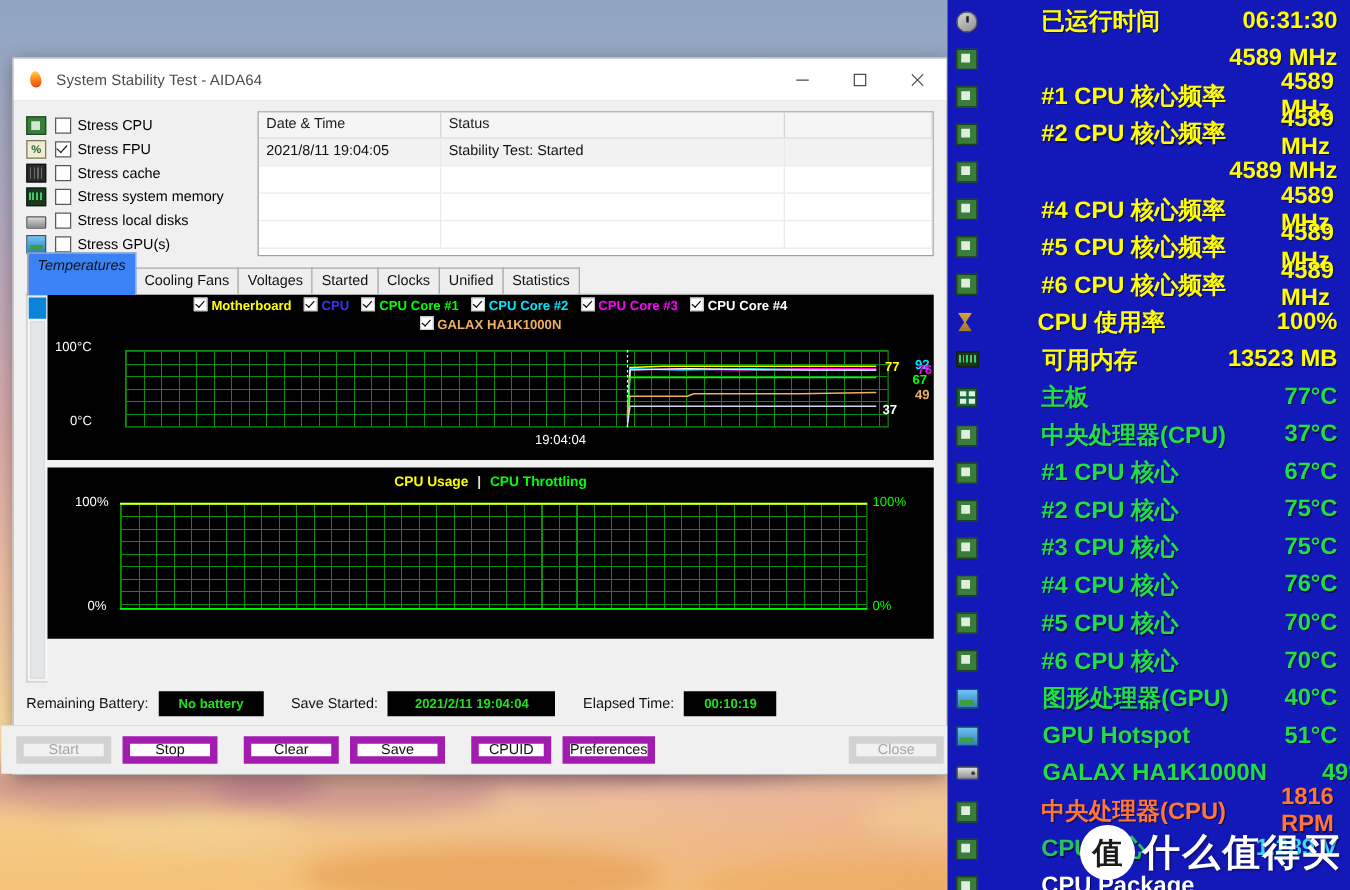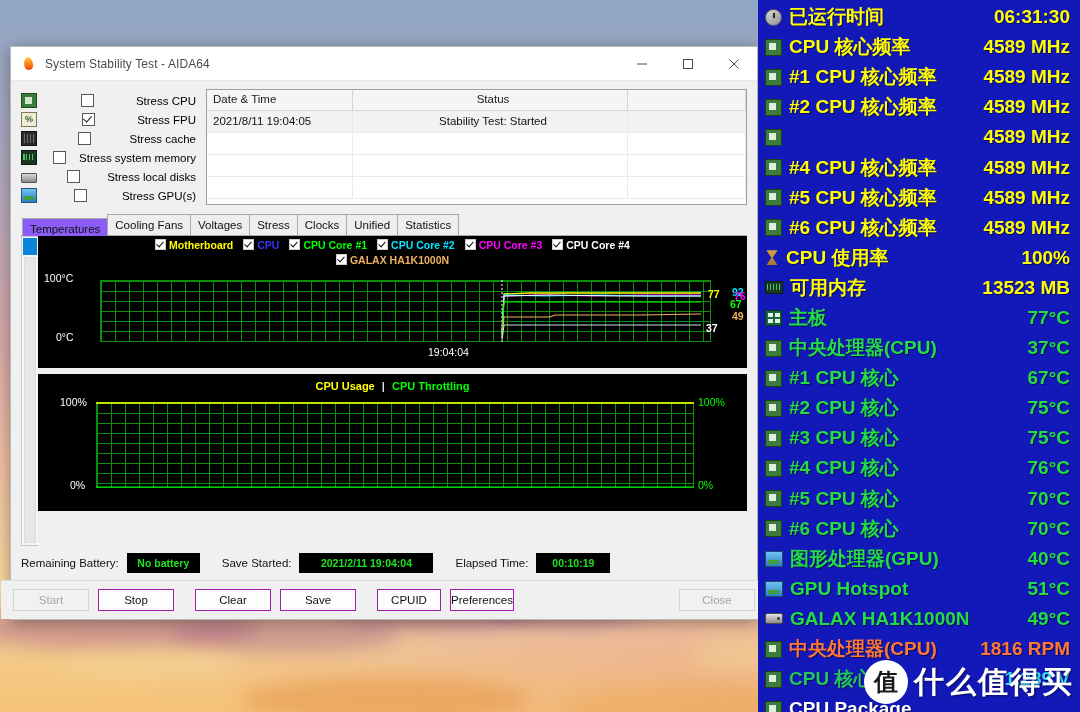--- a/index.html
+++ b/index.html
@@ -29,21 +29,21 @@
     border-radius:50% 50% 45% 45%/60% 60% 40% 40%;transform:rotate(-8deg);}
   #titlebar .ttitle{font-size:12px;color:#4b4b4b;letter-spacing:.1px;}
   #wbtns{margin-left:auto;display:flex;height:33px;}
   #wbtns div{width:46px;height:33px;display:flex;align-items:center;justify-content:center;
     color:#4a4a4a;font-size:13px;}
   #wbtns div svg{display:block;}
   #body{flex:1 1 auto;padding:8px 10px 0 10px;display:flex;flex-direction:column;min-height:0;}
   
   .toparea{display:flex;gap:10px;height:116px;flex:0 0 auto;}
   .stresslist{width:175px;padding-top:2px;}
-  .srow{display:flex;align-items:center;height:19px;font-size:11.5px;color:#000;justify-content:space-between;}
+  .srow{display:flex;align-items:center;height:19px;font-size:11.5px;color:#000;}
   .sicon{width:14px;height:13px;margin-right:7px;flex:0 0 auto;position:relative;}
   .cb{width:11px;height:11px;border:1px solid #585858;background:#fff;margin-right:5px;
       flex:0 0 auto;position:relative;}
   .cb.on:after{content:"";position:absolute;left:2px;top:0px;width:4px;height:7px;
       border:solid #202020;border-width:0 1.4px 1.4px 0;transform:rotate(42deg);}
   .ic-cpu{background:#3a7d3a;border:1px solid #1e4a1e;}
   .ic-cpu:after{content:"";position:absolute;left:3px;top:2.5px;width:7px;height:7px;background:#cfe8cf;}
   .ic-fpu{background:#f0ead6;border:1px solid #7a7a5a;color:#2a6b2a;font-size:9px;
       font-weight:bold;text-align:center;line-height:12px;font-family:"Liberation Sans",sans-serif;}
   .ic-cache{background:#2b2b2b;border:1px solid #111;}
@@ -55,32 +55,32 @@
   .ic-disk{background:linear-gradient(180deg,#d8d8d8,#8a8a8a);border:1px solid #555;
       height:8px;margin-top:3px;border-radius:1px;}
   .ic-gpu{background:linear-gradient(180deg,#6fc3f2,#2f7fbf);border:1px solid #24567e;}
   .ic-gpu:after{content:"";position:absolute;left:2px;top:7px;width:10px;height:4px;
       background:#3f9c3f;}
   .logbox{flex:1 1 auto;border:1px solid #a0a0a0;background:#fff;overflow:hidden;position:relative;}
   .loghead{display:flex;height:20px;background:#f5f5f5;border-bottom:1px solid #d5d5d5;}
   .loghead div{font-size:11.5px;color:#1a1a1a;padding:3px 0 0 6px;
       border-right:1px solid #d5d5d5;box-sizing:border-box;}
   .lh1{width:146px;}
-  .lh2{width:275px;text-align:center;}
+  .lh2{width:275px;}
   .lh3{flex:1 1 auto;}
   .logrow{display:flex;height:21px;border-bottom:1px solid #eaeaea;}
   .logrow div{font-size:11.5px;color:#111;padding:4px 0 0 6px;box-sizing:border-box;
       border-right:1px solid #eaeaea;}
   .logrow.first{background:#f2f2f2;}
   
   .tabs{display:flex;align-items:flex-end;height:22px;margin-top:8px;flex:0 0 auto;
      border-bottom:1px solid #a9a9a9;padding-left:1px;}
   .tab{font-size:11.5px;color:#111;padding:3px 7px 3px 7px;border:1px solid #a9a9a9;
      border-bottom:none;background:#eeeeee;margin-right:-1px;line-height:14px;}
-  .tab.active{background:#8b5cf6;position:relative;top:1px;padding-bottom:0;}
+  .tab.active{background:#3b82f6;position:relative;top:1px;padding-bottom:16px;font-style:italic;}
   
   .chartwrap{flex:1 1 auto;display:flex;min-height:0;}
   .vscroll{width:16px;background:#f5f5f5;border:1px solid #c9c9c9;border-right:none;
      position:relative;flex:0 0 auto;}
   .vthumb{position:absolute;left:1px;right:1px;top:1px;height:17px;background:#0a84d8;}
   .vtrack{position:absolute;left:2px;right:2px;top:20px;bottom:2px;background:#e4e7e9;border:1px solid #dcdcdc;}
   .charts{flex:1 1 auto;display:flex;flex-direction:column;min-width:0;}
   .chart{background:#000;position:relative;overflow:hidden;}
   #tchart{height:132px;}
   #uchart{height:137px;margin-top:6px;}
@@ -98,30 +98,30 @@
   .axlab{position:absolute;color:#fff;font-size:10.5px;}
   .chartTitle{position:absolute;top:6px;left:0;right:0;text-align:center;font-size:11px;font-weight:bold;}
   
   .statusrow{display:flex;align-items:center;height:34px;flex:0 0 auto;font-size:11.5px;color:#111;}
   .statusrow .lbl{margin-right:8px;}
   .field{background:#000;color:#20e020;font-size:10.5px;text-align:center;
      padding:4px 0;margin-right:22px;font-weight:bold;}
   
   .btnbar{height:38px;display:flex;align-items:center;gap:9px;flex:0 0 auto;
      border-top:1px solid #dcdcdc;background:#f0f0f0;margin:0 -10px;padding:0 12px;}
-  .btn{height:22px;min-width:76px;border:1px solid #a21caf;background:#fdfdfd;
+  .btn{height:22px;min-width:76px;border:6px solid #a21caf;background:#fdfdfd;
      font-size:11.5px;color:#111;display:flex;align-items:center;justify-content:center;
      box-sizing:border-box;}
   .btn.dis{color:#a6a6a6;background:#f1f1f1;border-color:#d2d2d2;}
   .btn.sm{min-width:64px;}
   .spacer{flex:1 1 auto;}
   
   #osd{position:absolute;right:0;top:0;width:322px;height:712px;background:#1318b8;
      padding-top:2px;box-sizing:border-box;overflow:hidden;}
-  .orow{display:flex;align-items:center;height:30.1px;padding:0 10px 0 6px;box-sizing:border-box;}
+  .orow{display:flex;align-items:center;height:30.1px;padding:0 10px 0 6px;box-sizing:border-box;gap:44px;}
   .oicon{width:18px;height:16px;margin-right:7px;flex:0 0 auto;position:relative;}
   .olabel{font-size:19px;font-weight:bold;white-space:nowrap;
      text-shadow:1px 1px 0 rgba(0,0,0,.5);}
   .ovalue{margin-left:auto;font-size:19px;font-weight:bold;
      text-shadow:1px 1px 0 rgba(0,0,0,.5);}
   .i-clock{border-radius:50%;width:15px;height:15px;background:linear-gradient(145deg,#d8d8d8,#8f8f8f);
      border:1px solid #5d5d5d;margin-left:1px;}
   .i-clock:after{content:"";position:absolute;left:7px;top:3px;width:1.5px;height:5px;background:#222;}
   .i-chip{width:15px;height:15px;background:#3a7d3a;border:1px solid #1c3f1c;margin-left:1px;}
   .i-chip:after{content:"";position:absolute;left:3px;top:3px;width:7px;height:7px;background:#dfeddf;}
@@ -250,21 +250,21 @@
             <div class="lh2"></div>
             <div class="lh3"></div>
           </div>
       </div>
     </div>
 
     <div class="tabs">
       <div class="tab active">Temperatures</div>
       <div class="tab">Cooling Fans</div>
       <div class="tab">Voltages</div>
-      <div class="tab">Stress</div>
+      <div class="tab">Started</div>
       <div class="tab">Clocks</div>
       <div class="tab">Unified</div>
       <div class="tab">Statistics</div>
     </div>
 
     <div class="chartwrap">
       <div class="vscroll">
         <div class="vthumb"></div>
         <div class="vtrack"></div>
       </div>
@@ -313,21 +313,21 @@
             <line x1="0" y1="1" x2="598" y2="1" stroke="#ffff00" stroke-width="1.6"></line>
             <line x1="0" y1="85" x2="598" y2="85" stroke="#00ff00" stroke-width="1.2"></line>
           </svg>
         </div>
 
       </div>
     </div>
 
     <div class="statusrow">
       <span class="lbl">Remaining Battery:</span>
-      <span class="field" style="width:73px">No battery</span>
+      <span class="field" style="width:84px">No battery</span>
       <span class="lbl">Save Started:</span>
       <span class="field" style="width:134px">2021/2/11 19:04:04</span>
       <span class="lbl">Elapsed Time:</span>
       <span class="field" style="width:74px;margin-right:0">00:10:19</span>
     </div>
   </div>
 
   <div class="btnbar">
     <div class="btn dis">Start</div>
     <div class="btn">Stop</div>
@@ -341,21 +341,20 @@
 </div>
 
 <div id="osd" style="background: rgb(19, 24, 184);">
     <div class="orow">
       <span class="oicon i-clock"></span>
       <span class="olabel" style="color: rgb(255, 255, 0);">已运行时间</span>
       <span class="ovalue" style="color: rgb(255, 255, 0);">06:31:30</span>
     </div>
     <div class="orow">
       <span class="oicon i-chip"></span>
-      <span class="olabel" style="color: rgb(255, 255, 0);">CPU 核心频率</span>
       <span class="ovalue" style="color: rgb(255, 255, 0);">4589 MHz</span>
     </div>
     <div class="orow">
       <span class="oicon i-chip"></span>
       <span class="olabel" style="color: rgb(255, 255, 0);">#1 CPU 核心频率</span>
       <span class="ovalue" style="color: rgb(255, 255, 0);">4589 MHz</span>
     </div>
     <div class="orow">
       <span class="oicon i-chip"></span>
       <span class="olabel" style="color: rgb(255, 255, 0);">#2 CPU 核心频率</span>

